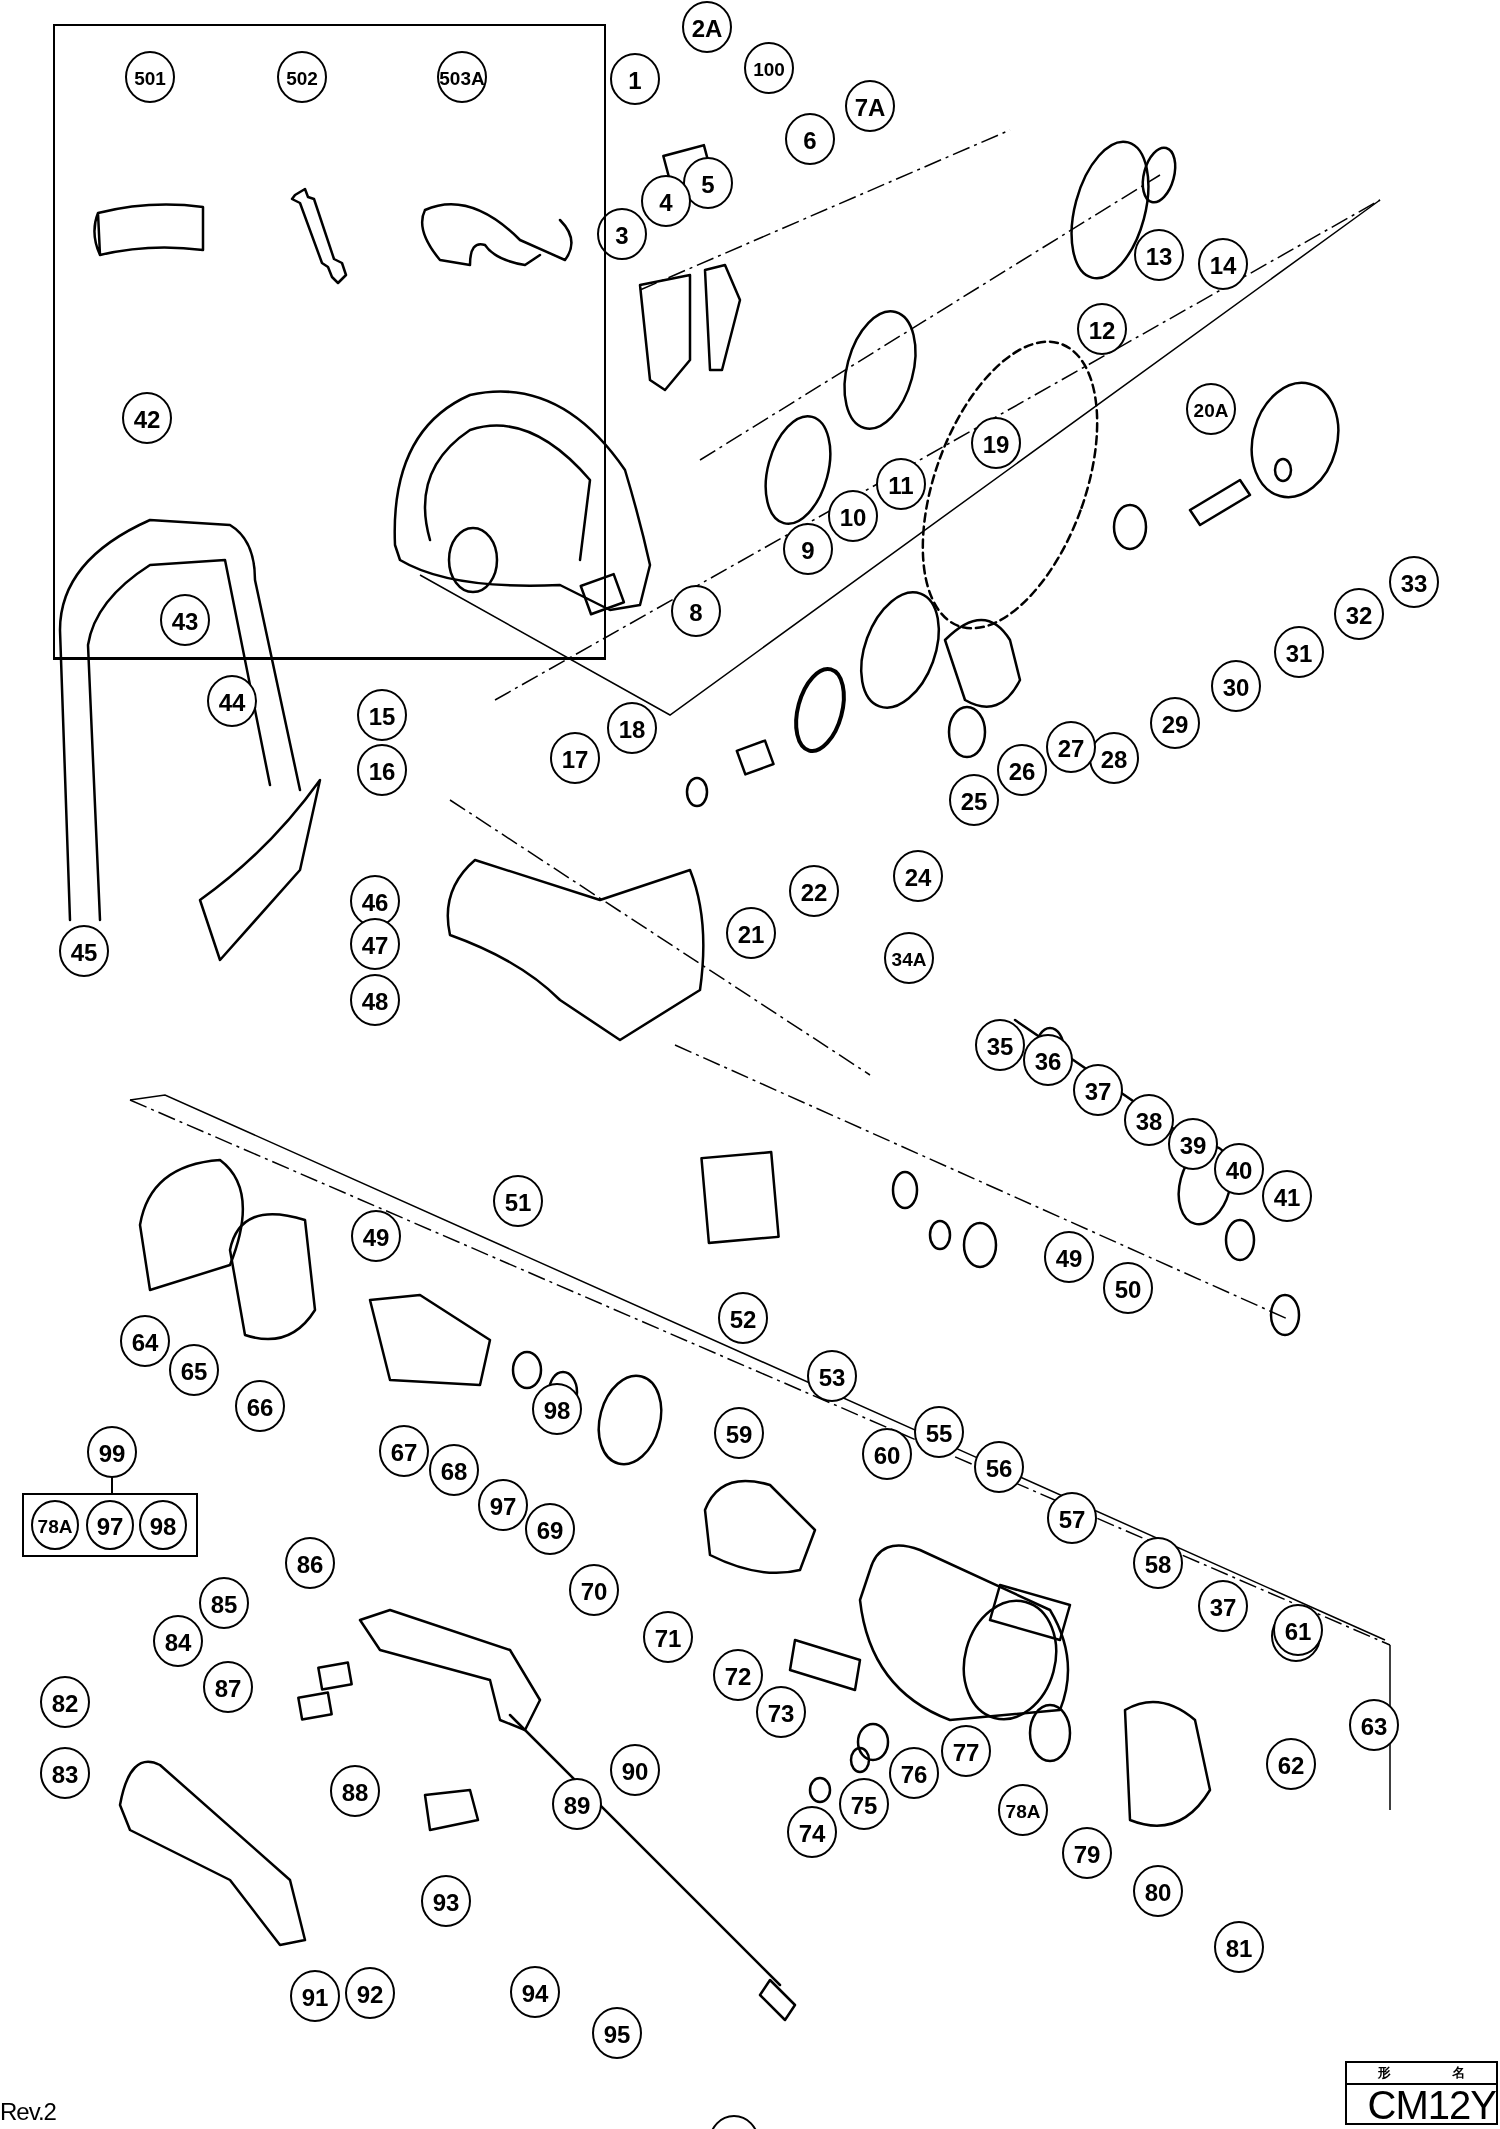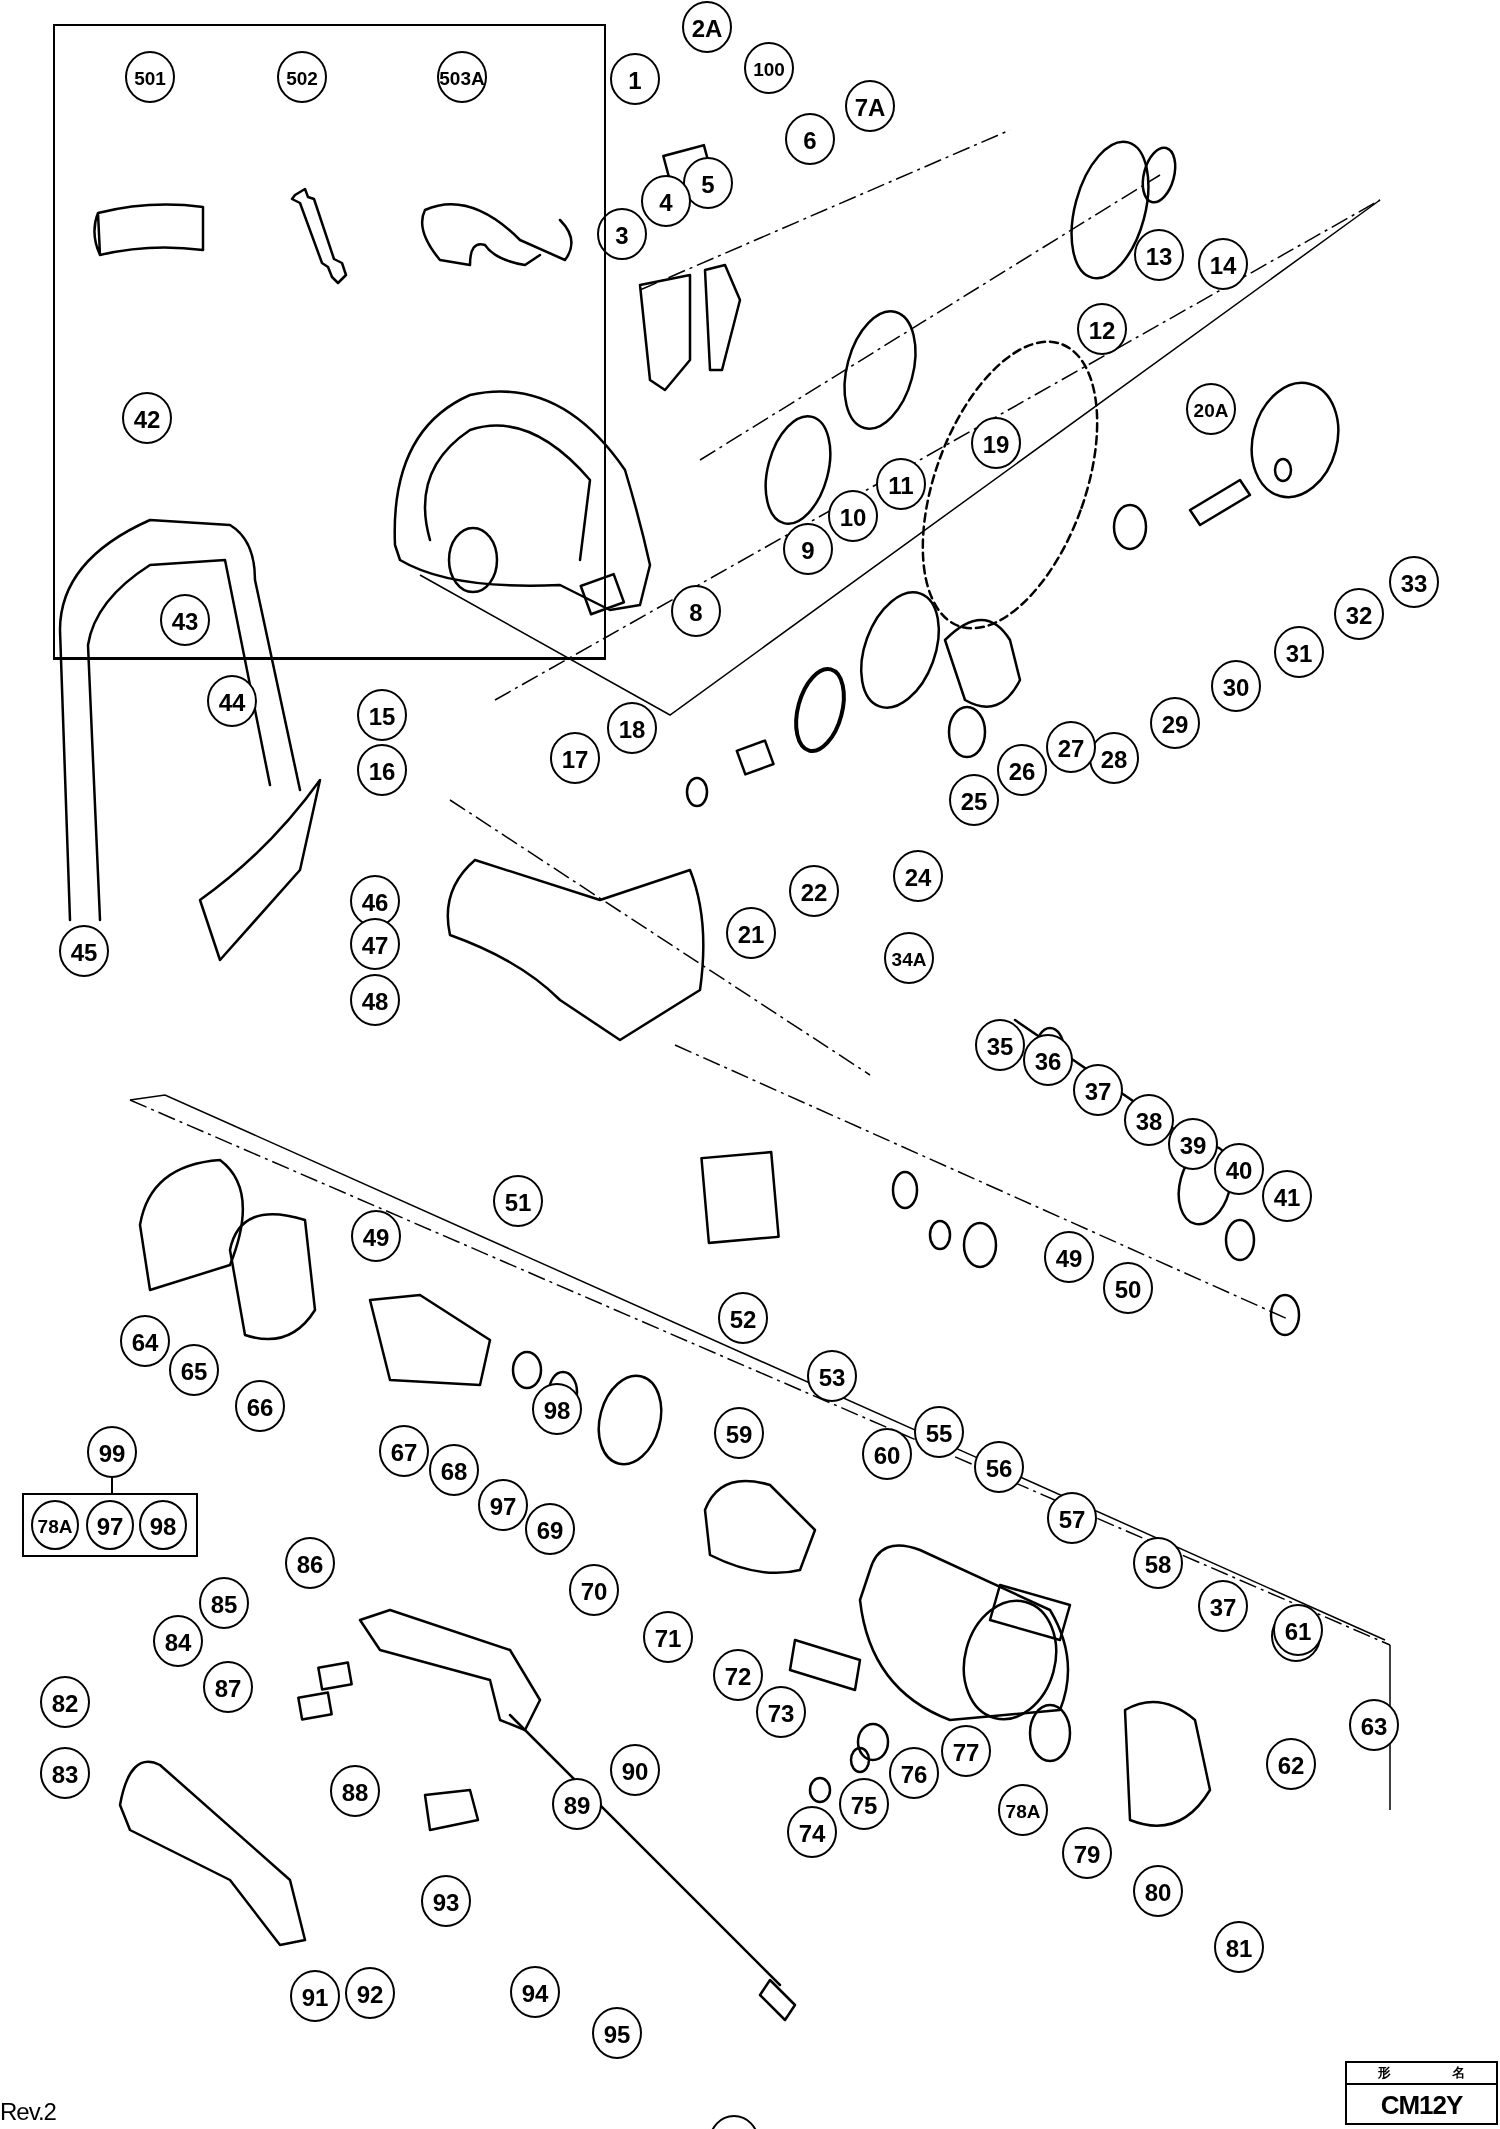--- a/index.html
+++ b/index.html
@@ -5,21 +5,21 @@
   html, body { margin:0; padding:0; background:#ffffff; }
   body { width:1500px; height:2129px; position:relative; overflow:hidden; font-family:"Liberation Sans", sans-serif; color:#000; }
   #diagram { position:absolute; left:0; top:0; width:1500px; height:2129px; }
   .balloon-text { font-family:"Liberation Sans", sans-serif; font-weight:bold; font-size:24px; text-anchor:middle; dominant-baseline:central; }
   .balloon-text.long { font-size:19px; }
   .accessory-box { position:absolute; left:53px; top:24px; width:553px; height:636px; border:2px solid #000; border-bottom-width:3px; box-sizing:border-box; }
   .kit-box { position:absolute; left:22px; top:1493px; width:176px; height:64px; border:2px solid #000; box-sizing:border-box; }
   .rev { position:absolute; left:0; top:2098px; font-size:24px; letter-spacing:-1px; }
   .model-box { position:absolute; left:1345px; top:2061px; width:153px; height:64px; border:2px solid #000; box-sizing:border-box; }
   .model-box .hdr { height:20px; border-bottom:2px solid #000; font-size:13px; display:flex; justify-content:space-around; align-items:center; font-weight:bold; }
-  .model-box .val { font-size:26px; text-align:center; line-height:40px; letter-spacing:-1px;font-weight:bold; }
+  .model-box .val { font-size:40px; text-align:right; line-height:40px; letter-spacing:-1px; }
 </style>
 </head>
 <body>
 
 <svg id="diagram" xmlns="http://www.w3.org/2000/svg" width="1500" height="2129" viewBox="0 0 1500 2129">
   <g id="art" fill="none" stroke="#000" stroke-width="2.5" stroke-linejoin="round" stroke-linecap="round">
 
     <path d="M98,213 Q150,200 203,207 L203,250 Q150,243 100,255 Z M98,213 Q90,233 100,255"></path>
     <path d="M295,195 l10,-6 l3,8 l6,2 l20,60 l8,4 l4,12 l-8,8 l-6,-6 l-4,-10 l-6,-4 l-22,-60 l-8,-4 z"></path>
     <path d="M425,210 Q470,190 520,240 L565,260 Q580,240 560,220 M425,210 Q415,230 440,260 L470,265 Q470,240 485,245 Q495,260 525,265 L540,255"></path>

